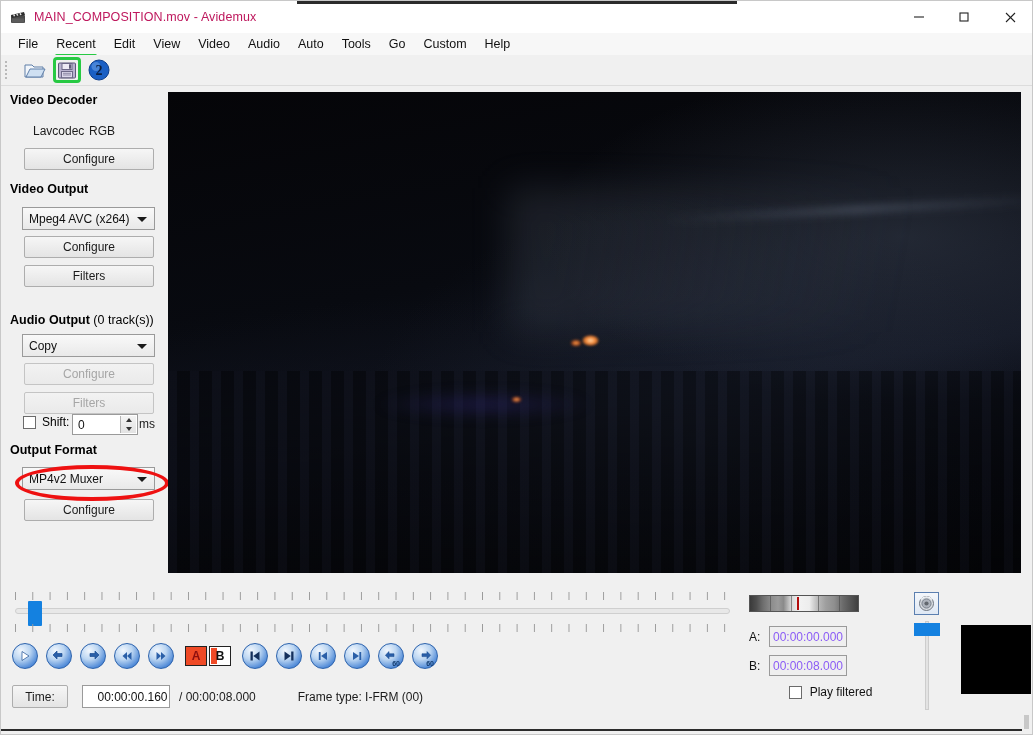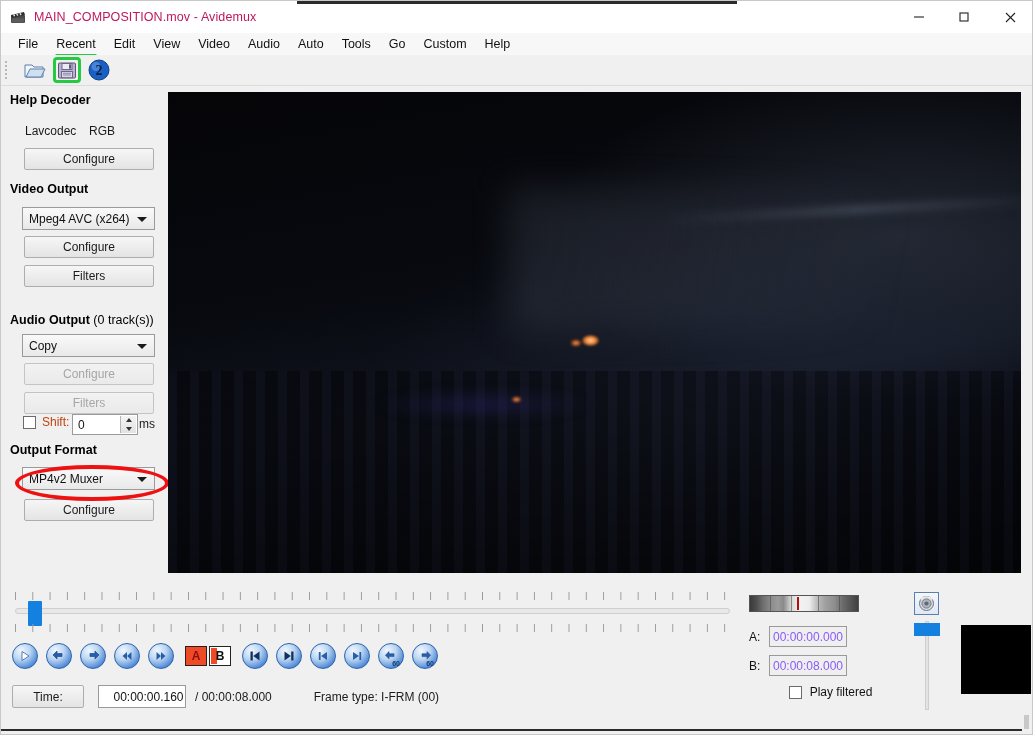--- a/index.html
+++ b/index.html
@@ -288,21 +288,21 @@
     position: absolute; bottom: 1px; right: 3px;
     font-size: 7px; font-weight: bold; color: #123b6e;
     font-family: "Liberation Sans", sans-serif;
   }
   
   .timerow {
     position: absolute; left: 11px; top: 104px;
     display: flex; align-items: center;
   }
   .time-btn {
-    width: 72px; height: 23px;
+    width: 56px; height: 23px;
     background: linear-gradient(#f6f6f6, #e4e4e4);
     border: 1px solid #adadad; border-radius: 2px;
     font-size: 12px; color: #1b1b1b;
     display: flex; align-items: center; justify-content: center;
   }
   .time-field {
     width: 88px; height: 23px; margin-left: 14px;
     background: #fff; border: 1px solid #9a9a9a;
     font-size: 12px; color: #111;
     display: flex; align-items: center; justify-content: center; padding-left: 13px;
@@ -456,22 +456,22 @@
         <circle cx="11" cy="11" r="10" fill="#1a5fc4" stroke="#0d3e8c" stroke-width="1"></circle>
         <circle cx="8" cy="7.5" r="4.5" fill="#6ea3e8" opacity="0.55"></circle>
         <text x="11" y="16" text-anchor="middle" font-family="Liberation Serif, serif" font-size="14" font-weight="bold" fill="#0b1f40">2</text>
       </svg>
     </div>
   </div>
 
   <div class="panel-split"></div>
   <div class="leftpanel">
 
-    <div class="sect-title" style="left:9px; top:7px;">Help Decoder</div>
-    <div class="small-label" style="left:24px; top:38px;text-align:center;">Lavcodec</div>
+    <div class="sect-title" style="left:9px; top:7px;">Video Decoder</div>
+    <div class="small-label" style="left:32px; top:38px;text-align:center;">Lavcodec</div>
     <div class="small-label" style="left:88px; top:38px;">RGB</div>
     <div class="panel-btn" style="left:23px; top:62px; width:130px;">Configure</div>
 
     <div class="sect-title" style="left:9px; top:96px;">Video Output</div>
     <div class="combo" style="left:21px; top:121px; width:133px;">
       <span>Mpeg4 AVC (x264)</span>
       <span class="arrow"></span>
     </div>
     <div class="panel-btn" style="left:23px; top:150px; width:130px;">Configure</div>
     <div class="panel-btn" style="left:23px; top:179px; width:130px;">Filters</div>
@@ -482,21 +482,21 @@
     </div>
     <div class="combo" style="left:21px; top:248px; width:133px;">
       <span>Copy</span>
       <span class="arrow"></span>
     </div>
     <div class="panel-btn disabled" style="left:23px; top:277px; width:130px;">Configure</div>
     <div class="panel-btn disabled" style="left:23px; top:306px; width:130px;">Filters</div>
 
     <div style="position:absolute; left:22px; top:329px; display:flex; align-items:center; gap:6px;">
       <span class="chk"></span>
-      <span style="font-size:12px;color:#c2410c;">Shift:</span>
+      <span style="font-size:12px;color:#000000;">Shift:</span>
     </div>
     <div class="spin" style="left:71px; top:328px; width:66px;">
       <span>0</span>
       <span class="spin-btns">
         <div>
             <i class="tri-up"></i>
           </div>
         <div>
             <i class="tri-dn"></i>
           </div>

